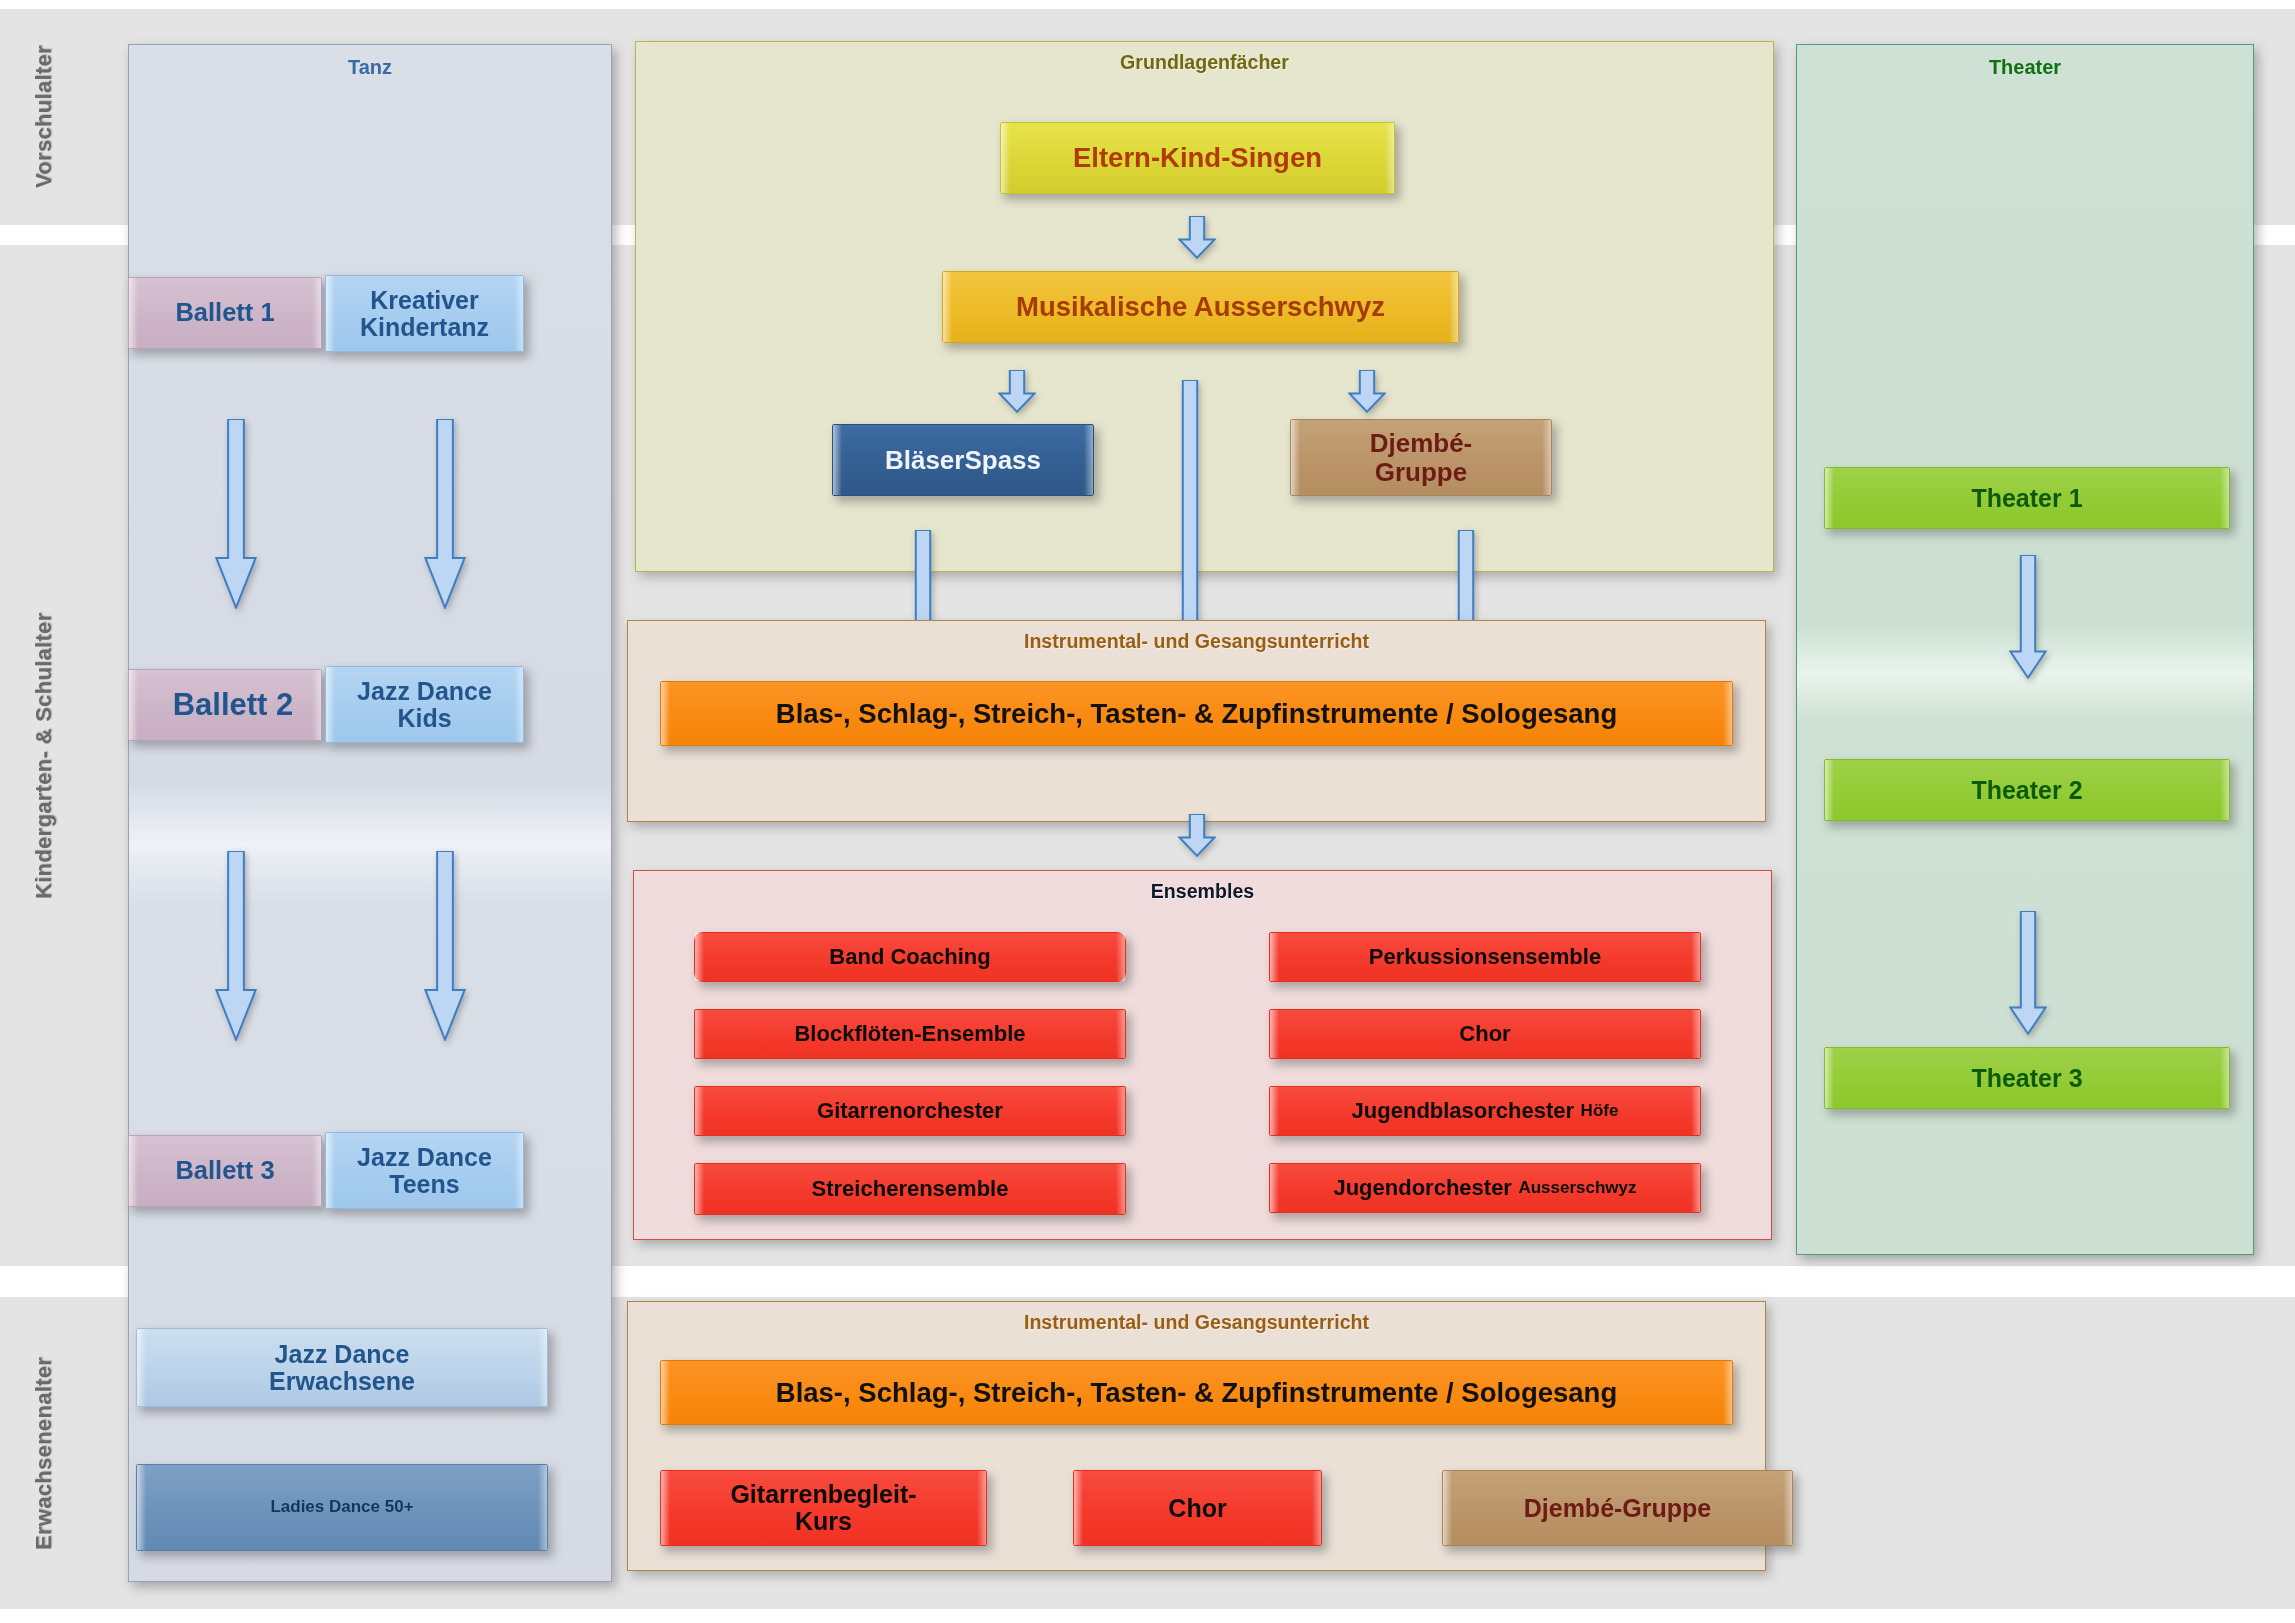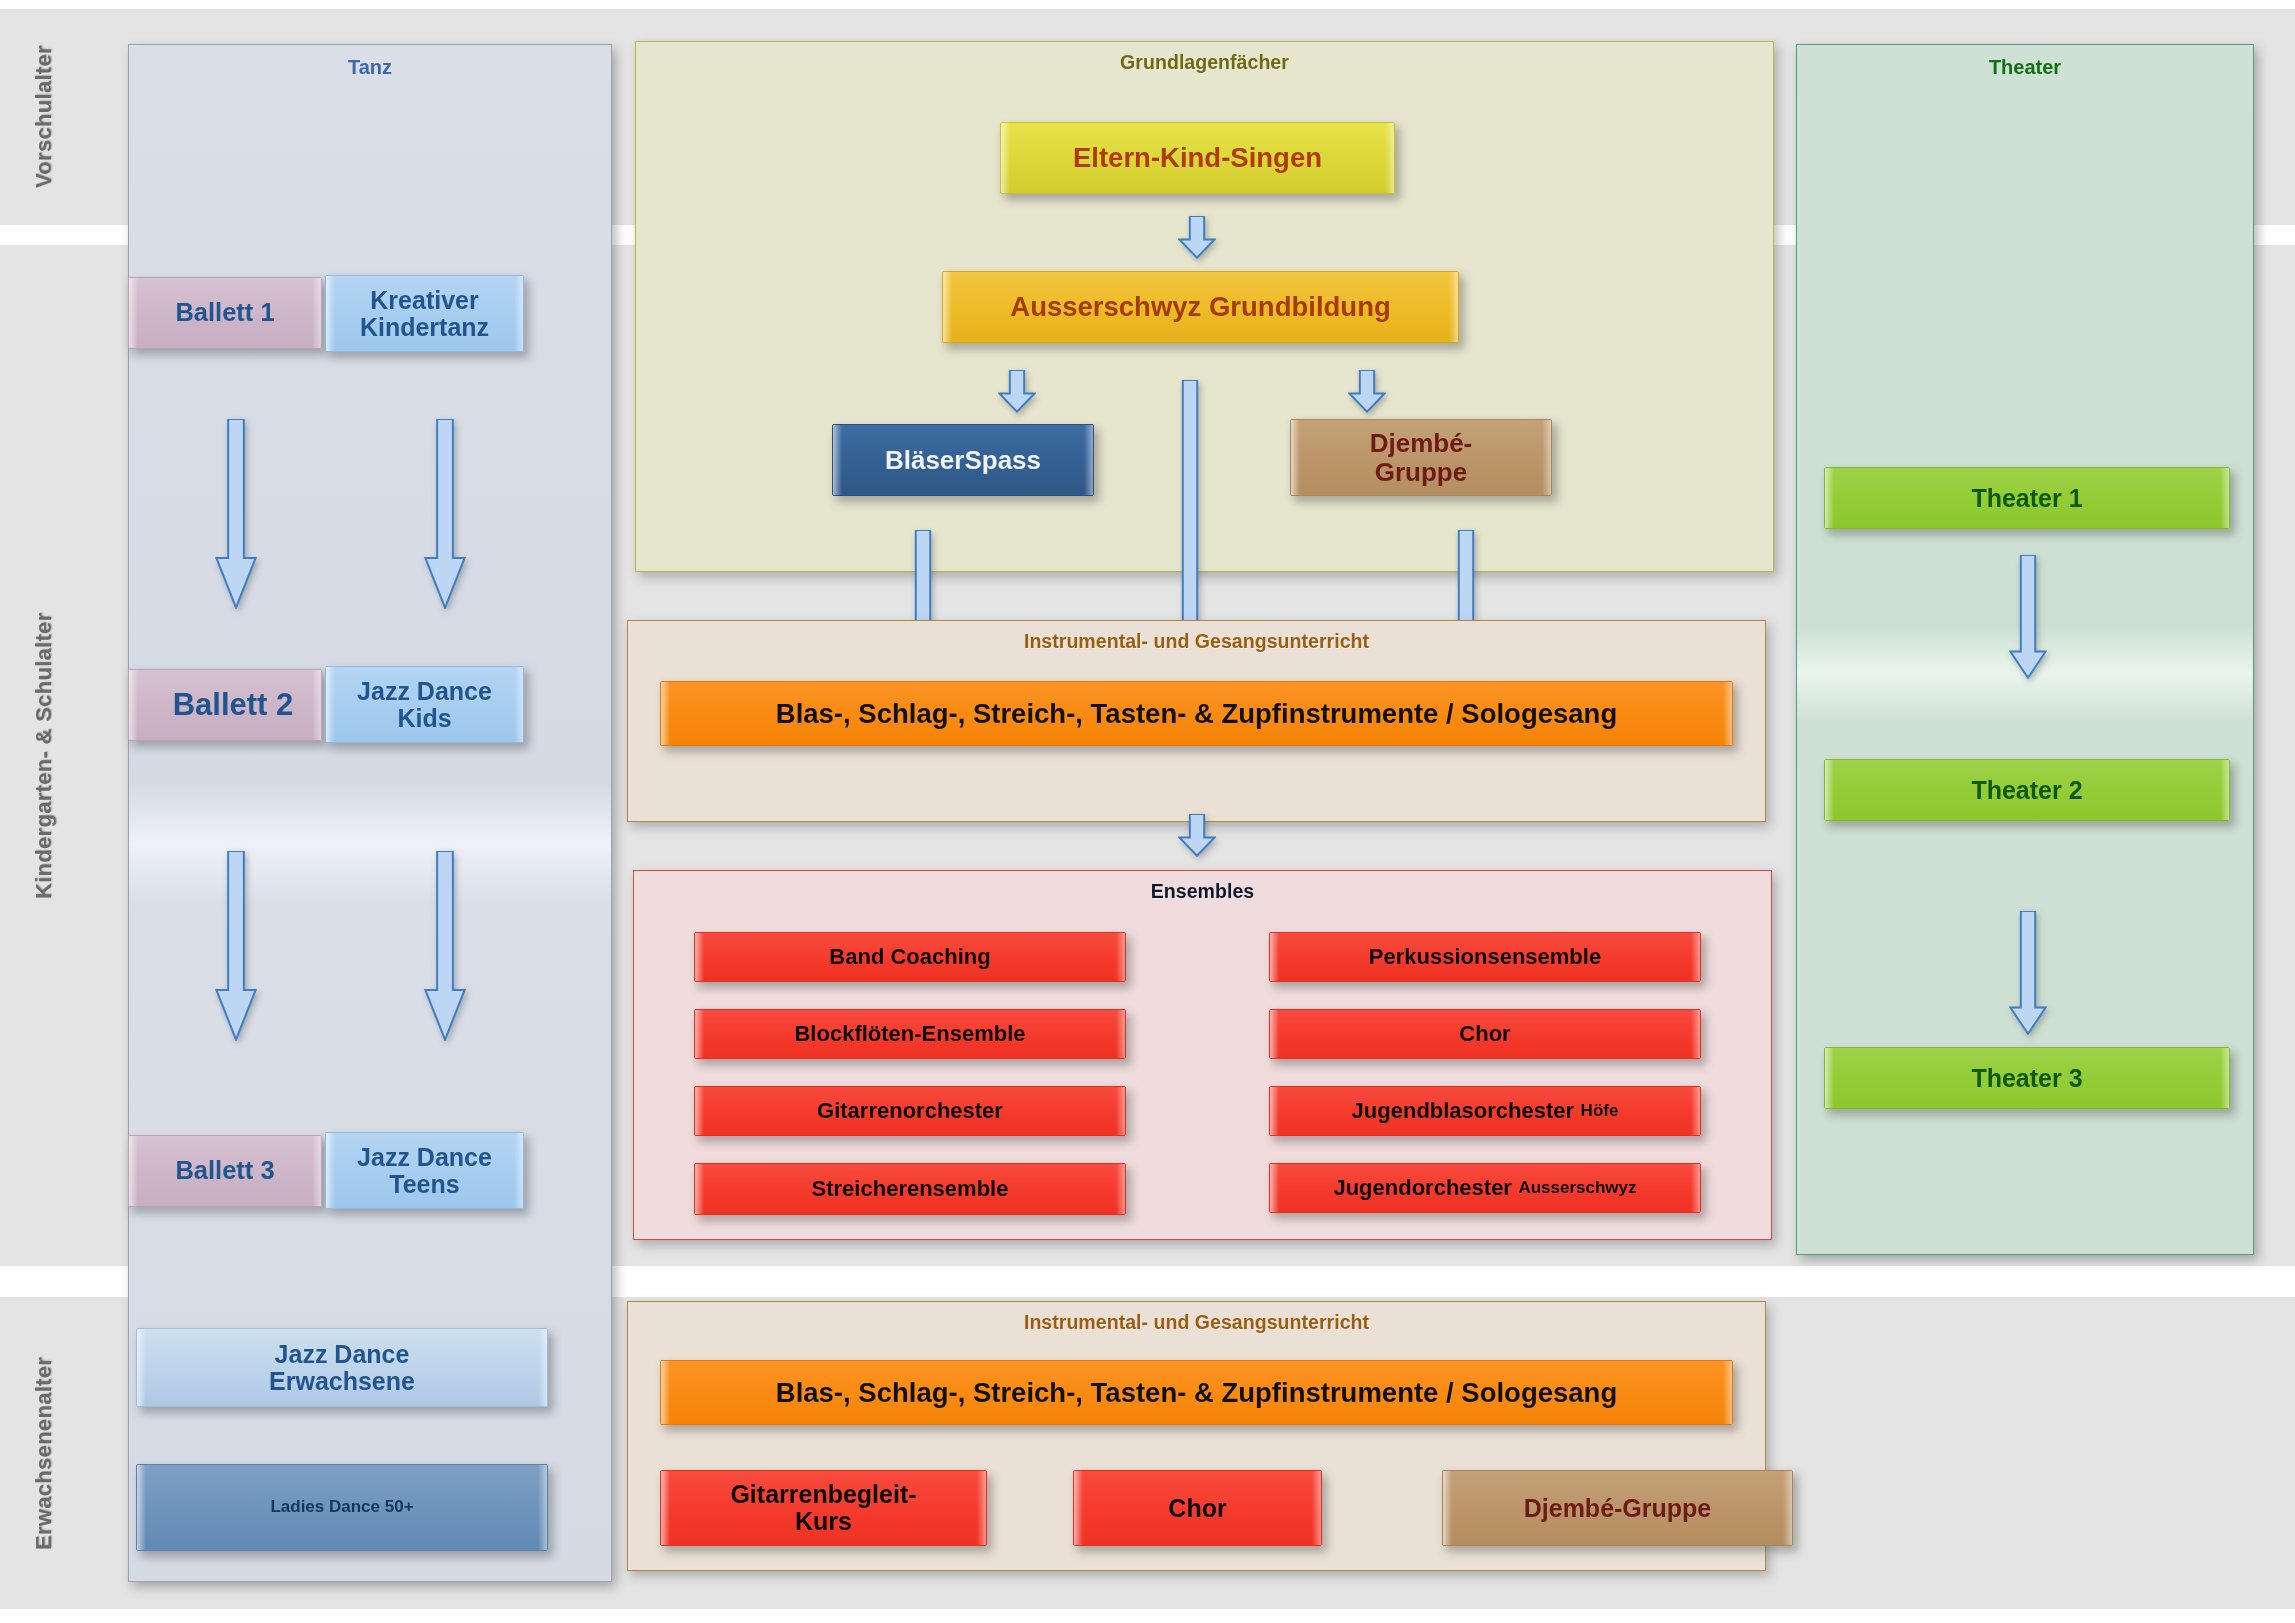--- a/index.html
+++ b/index.html
@@ -210,21 +210,21 @@
   <span>Eltern-Kind-Singen</span>
 </div>
 
 <div class="arrow" style="left:1178px;top:216px;">
   <svg width="38" height="43" viewBox="0 0 58 66">
       <polygon points="18,0 40,0 40,36 56,36 29,64 2,36 18,36" fill="#bcd6f4" stroke="#3f7ec4" stroke-width="3"></polygon>
     </svg>
 </div>
 
 <div class="node n-gold" style="left:942px;top:271px;width:517px;height:72px;font-size:27.5px;">
-  <span>Ausserschwyz Grundbildung</span>
+  <span>Musikalische Ausserschwyz</span>
 </div>
 
 <div class="arrow" style="left:998px;top:370px;">
   <svg width="38" height="43" viewBox="0 0 58 66">
       <polygon points="18,0 40,0 40,36 56,36 29,64 2,36 18,36" fill="#bcd6f4" stroke="#3f7ec4" stroke-width="3"></polygon>
     </svg>
 </div>
 <div class="arrow" style="left:1348px;top:370px;">
   <svg width="38" height="43" viewBox="0 0 58 66">
       <polygon points="18,0 40,0 40,36 56,36 29,64 2,36 18,36" fill="#bcd6f4" stroke="#3f7ec4" stroke-width="3"></polygon>
@@ -265,21 +265,21 @@
 <div class="arrow" style="left:1178px;top:814px;">
   <svg width="38" height="43" viewBox="0 0 58 66">
       <polygon points="18,0 40,0 40,36 56,36 29,64 2,36 18,36" fill="#bcd6f4" stroke="#3f7ec4" stroke-width="3"></polygon>
     </svg>
 </div>
 
 <div class="panel" id="panel-ensembles">
   <div class="panel-title">Ensembles</div>
 </div>
 
-<div class="node n-red" style="left:694px;top:932px;width:432px;height:50px;font-size:22px;">
+<div class="node n-red" style="left:694px;top:932px;width:432px;height:50px;font-size:22px;border-radius:9px;">
   <span>Band Coaching</span>
 </div>
 <div class="node n-red" style="left:694px;top:1009px;width:432px;height:50px;font-size:22px;">
   <span>Blockflöten-Ensemble</span>
 </div>
 <div class="node n-red" style="left:694px;top:1086px;width:432px;height:50px;font-size:22px;">
   <span>Gitarrenorchester</span>
 </div>
 <div class="node n-red" style="left:694px;top:1163px;width:432px;height:52px;font-size:22px;">
   <span>Streicherensemble</span>

